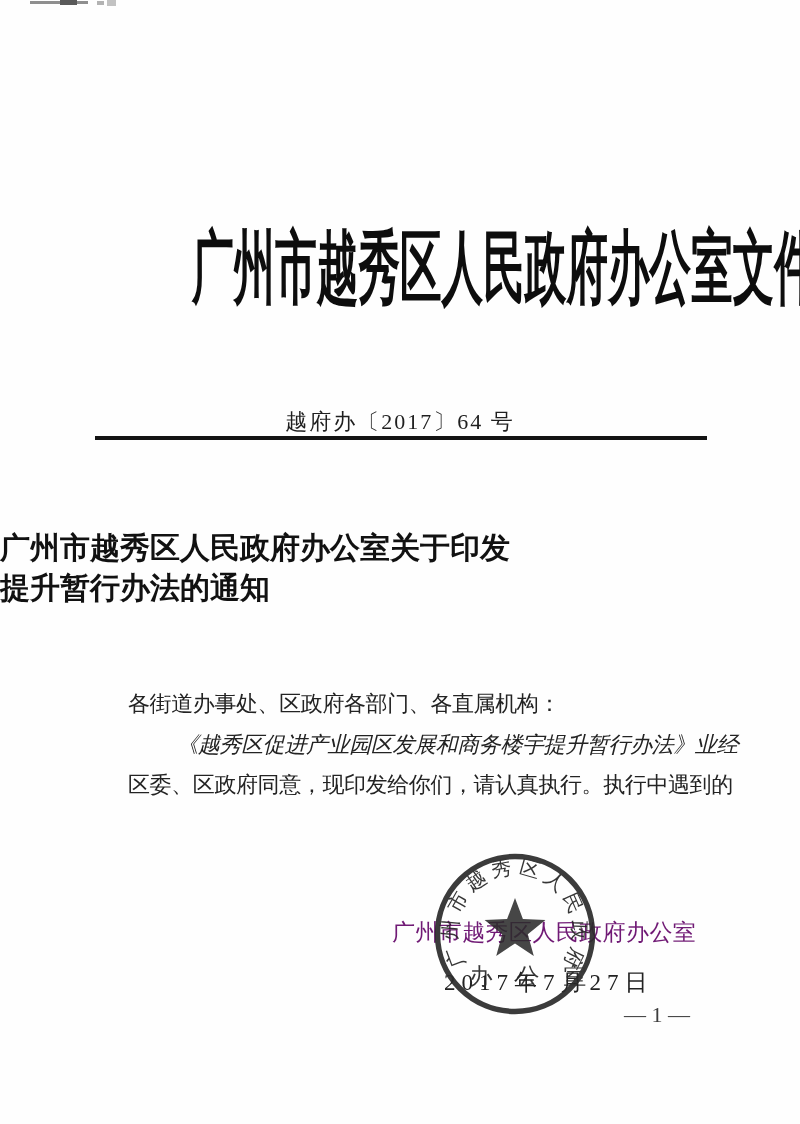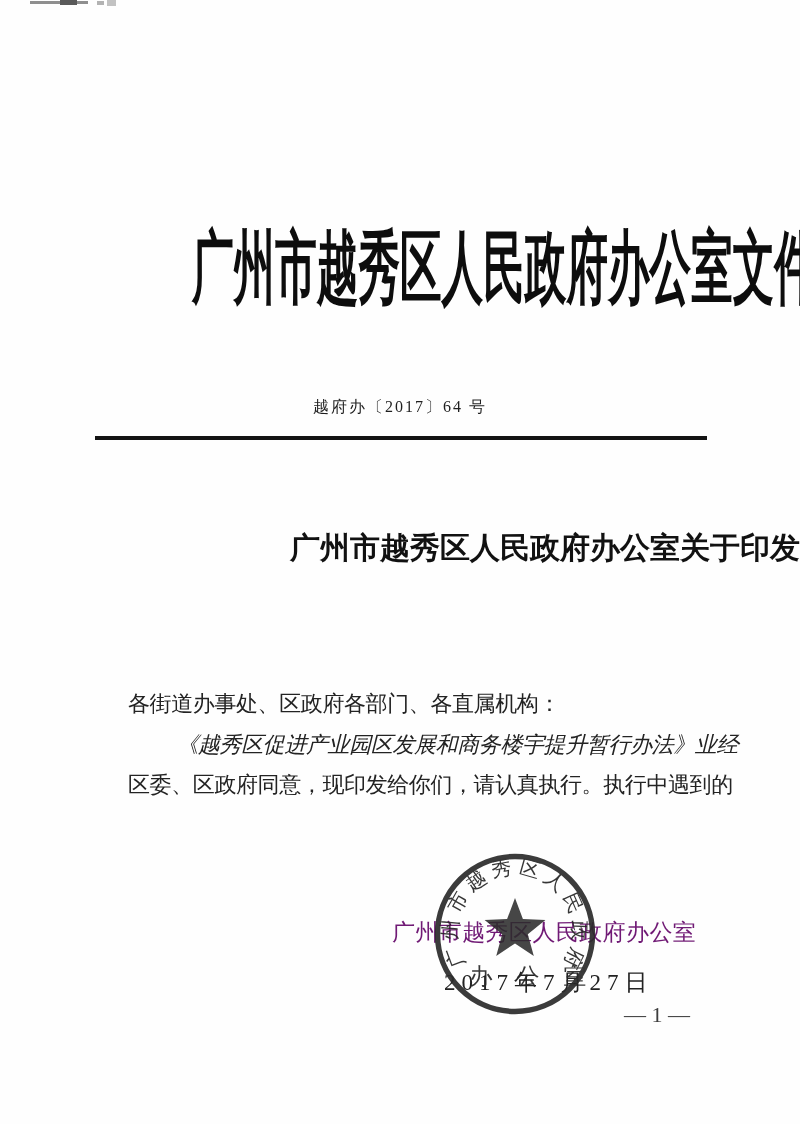--- a/index.html
+++ b/index.html
@@ -37,35 +37,35 @@
     position: absolute; top: 228px; left: 0;
     width: 800px; text-align: center;
     font-size: 80px; line-height: 80px; font-weight: 700;
     white-space: nowrap; letter-spacing: 0;
     transform: scaleX(0.52);
     transform-origin: 50% 50%;
     color: #0d0d0d;
   }
 
   .doc-number {
-    position: absolute; top: 393px; left: 0;
+    position: absolute; top: 408px; left: 0;
     width: 800px; text-align: center;
-    font-size: 16px; line-height: 28px;
+    font-size: 22px; line-height: 28px;
     letter-spacing: 2px;
     color: #1f1f1f;
   }
 
   .divider {
     position: absolute; top: 436px; left: 95px;
     width: 612px; height: 4px; background: #141414;
   }
 
   .notice-title {
     position: absolute; top: 528px; left: 0;
-    width: 800px; text-align: right;
+    width: 800px; text-align: left;
     font-weight: 700; font-size: 30px; line-height: 40px;
     color: #111;
   }
 
   .body-text {
     position: absolute; top: 684px; left: 103px;
     width: 606px;
     font-size: 22px; line-height: 40.5px;
     letter-spacing: -0.4px;
     color: #232323;
@@ -112,20 +112,21 @@
   <div class="artifact-speck2"></div>
 
   <div class="letterhead">广州市越秀区人民政府办公室文件</div>
 
   <div class="doc-number">越府办〔2017〕64 号</div>
 
   <div class="divider"></div>
 
   <div class="notice-title">
     <div>广州市越秀区人民政府办公室关于印发</div>
+    <div>提升暂行办法的通知</div>
   </div>
 
   <div class="body-text">
     <div class="line">各街道办事处、区政府各部门、各直属机构：</div>
     <div class="line indent">《越秀区促进产业园区发展和商务楼宇提升暂行办法》业经</div>
     <div class="line">区委、区政府同意，现印发给你们，请认真执行。执行中遇到的</div>
   </div>
 
   <div class="signature-office">广州市越秀区人民政府办公室</div>
 

